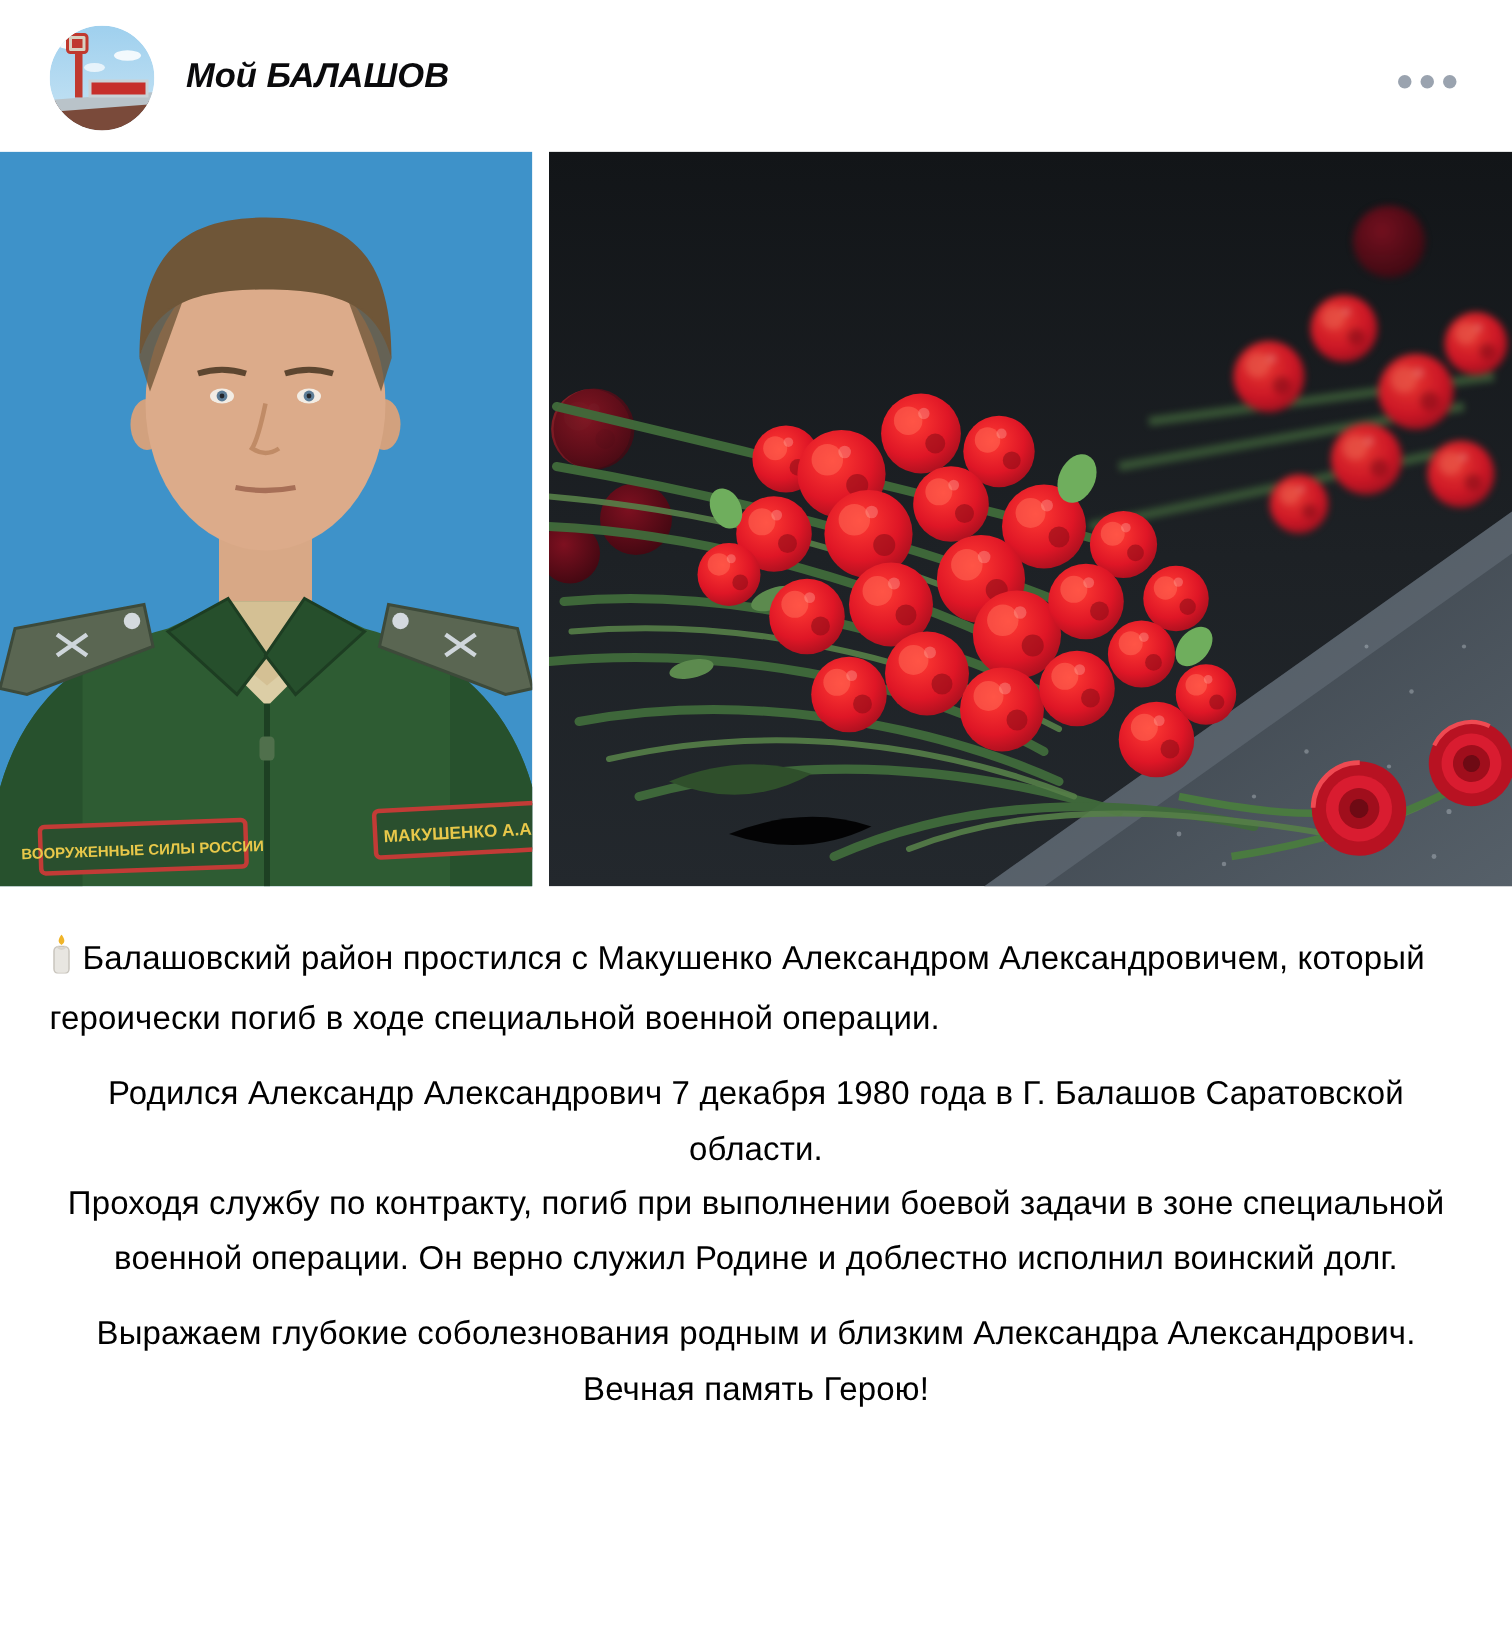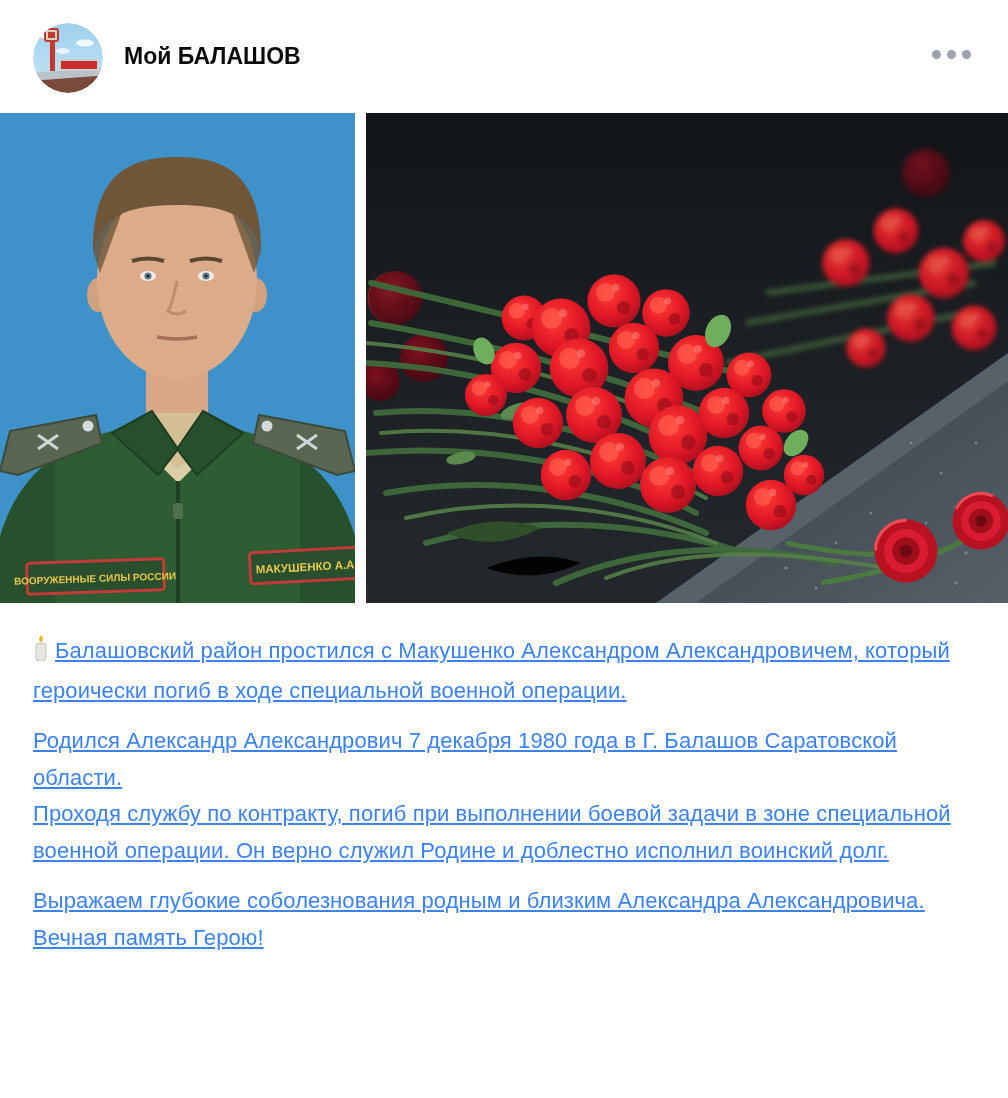--- a/index.html
+++ b/index.html
@@ -8,24 +8,25 @@
     width: 1008px; height: 1098px;
     font-family: "Liberation Sans", "DejaVu Sans", sans-serif;
     color: #0d0d0f;
     overflow: hidden;
     position: relative;
   }
   .post { width: 1008px; height: 1098px; background: #fff; }
 
   
   .post-header {
-    height: 113px;
+    height: 101px;
     display: flex; align-items: center;
     padding: 0 33px;
     position: relative;
+    font-style: italic;
   }
   .avatar {
     width: 70px; height: 70px; border-radius: 50%;
     overflow: hidden; flex: 0 0 auto;
     margin-top: 2px;
     cursor: pointer;
   }
   .avatar svg { display: block; }
   .group-name {
     margin-left: 21px;
@@ -52,26 +53,25 @@
 
   
   .post-text {
     padding: 0 33px;
     margin-top: 30px;
   }
   .post-text p {
     font-size: 22px;
     line-height: 36.5px;
     font-weight: 400;
-    color: #3b82f6;
+    color: #000000;
     white-space: pre-line;
     letter-spacing: 0.1px;
-    text-decoration: underline;
-  }
-  .post-text p + p { margin-top: 14px; }
+  }
+  .post-text p + p { margin-top: 14px; text-align: center; }
   .candle {
     display: inline-block; vertical-align: -3px; margin-right: 6px;
   }
 
   
   .post-footer {
     padding: 0 33px;
     margin-top: 26px;
     display: flex; align-items: center;
     height: 44px;
@@ -323,17 +323,17 @@
   </div>
 
   <div class="post-text">
     <p><span class="candle"><svg width="16" height="26" viewBox="0 0 16 26">
             <path d="M8,0 C10,3 11,5 8,7 C5,5 6,3 8,0 Z" fill="#f0b429"></path>
             <rect x="3" y="8" width="10" height="18" rx="3" fill="#e8e6e1" stroke="#c9c5bd" stroke-width="1"></rect>
             <path d="M5,8 Q8,11 11,8" stroke="#d8d4cc" stroke-width="1.5" fill="none"></path>
           </svg></span><span>Балашовский район простился с Макушенко Александром Александровичем, который героически погиб в ходе специальной военной операции.</span></p>
     <p>Родился Александр Александрович 7 декабря 1980 года в Г. Балашов Саратовской области.
 Проходя службу по контракту, погиб при выполнении боевой задачи в зоне специальной военной операции. Он верно служил Родине и доблестно исполнил воинский долг.</p>
-    <p>Выражаем глубокие соболезнования родным и близким Александра Александровича. Вечная память Герою!</p>
+    <p>Выражаем глубокие соболезнования родным и близким Александра Александрович. Вечная память Герою!</p>
   </div>
 
 
 </div>
 
 </body></html>

